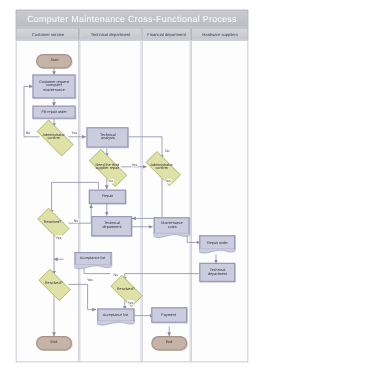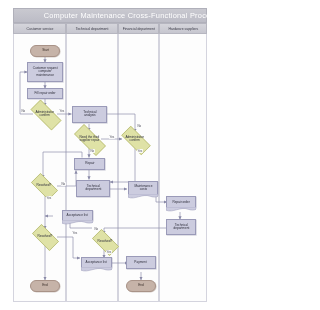--- a/index.html
+++ b/index.html
@@ -7,21 +7,21 @@
        font-family:"Liberation Sans","DejaVu Sans",sans-serif;}
 
   #page{position:relative;width:220px;height:310px;background:#ffffff;}
 
   
   .title-band{position:absolute;left:13px;top:8px;width:194px;height:15px;
     background:linear-gradient(#c9c9d0,#bcbcc6);
     border:1px solid #b0b0ba;box-sizing:border-box;}
   .title-text{position:absolute;left:0;top:0;width:100%;height:100%;
     display:flex;align-items:center;justify-content:center;
-    font-size:7.4px;color:#ffffff;letter-spacing:.25px;white-space:nowrap;padding-left:21px;}
+    font-size:7.4px;color:#ffffff;letter-spacing:.25px;white-space:nowrap;}
 
   
   .lane-head{position:absolute;top:23px;height:11px;
     background:linear-gradient(#d5d5db,#c6c6cf);
     border:1px solid #b6b6c0;box-sizing:border-box;
     display:flex;align-items:center;justify-content:center;}
   .lane-head span{font-size:3.6px;color:#3a3a46;white-space:nowrap;
     transform:scale(.96);}
 
   

